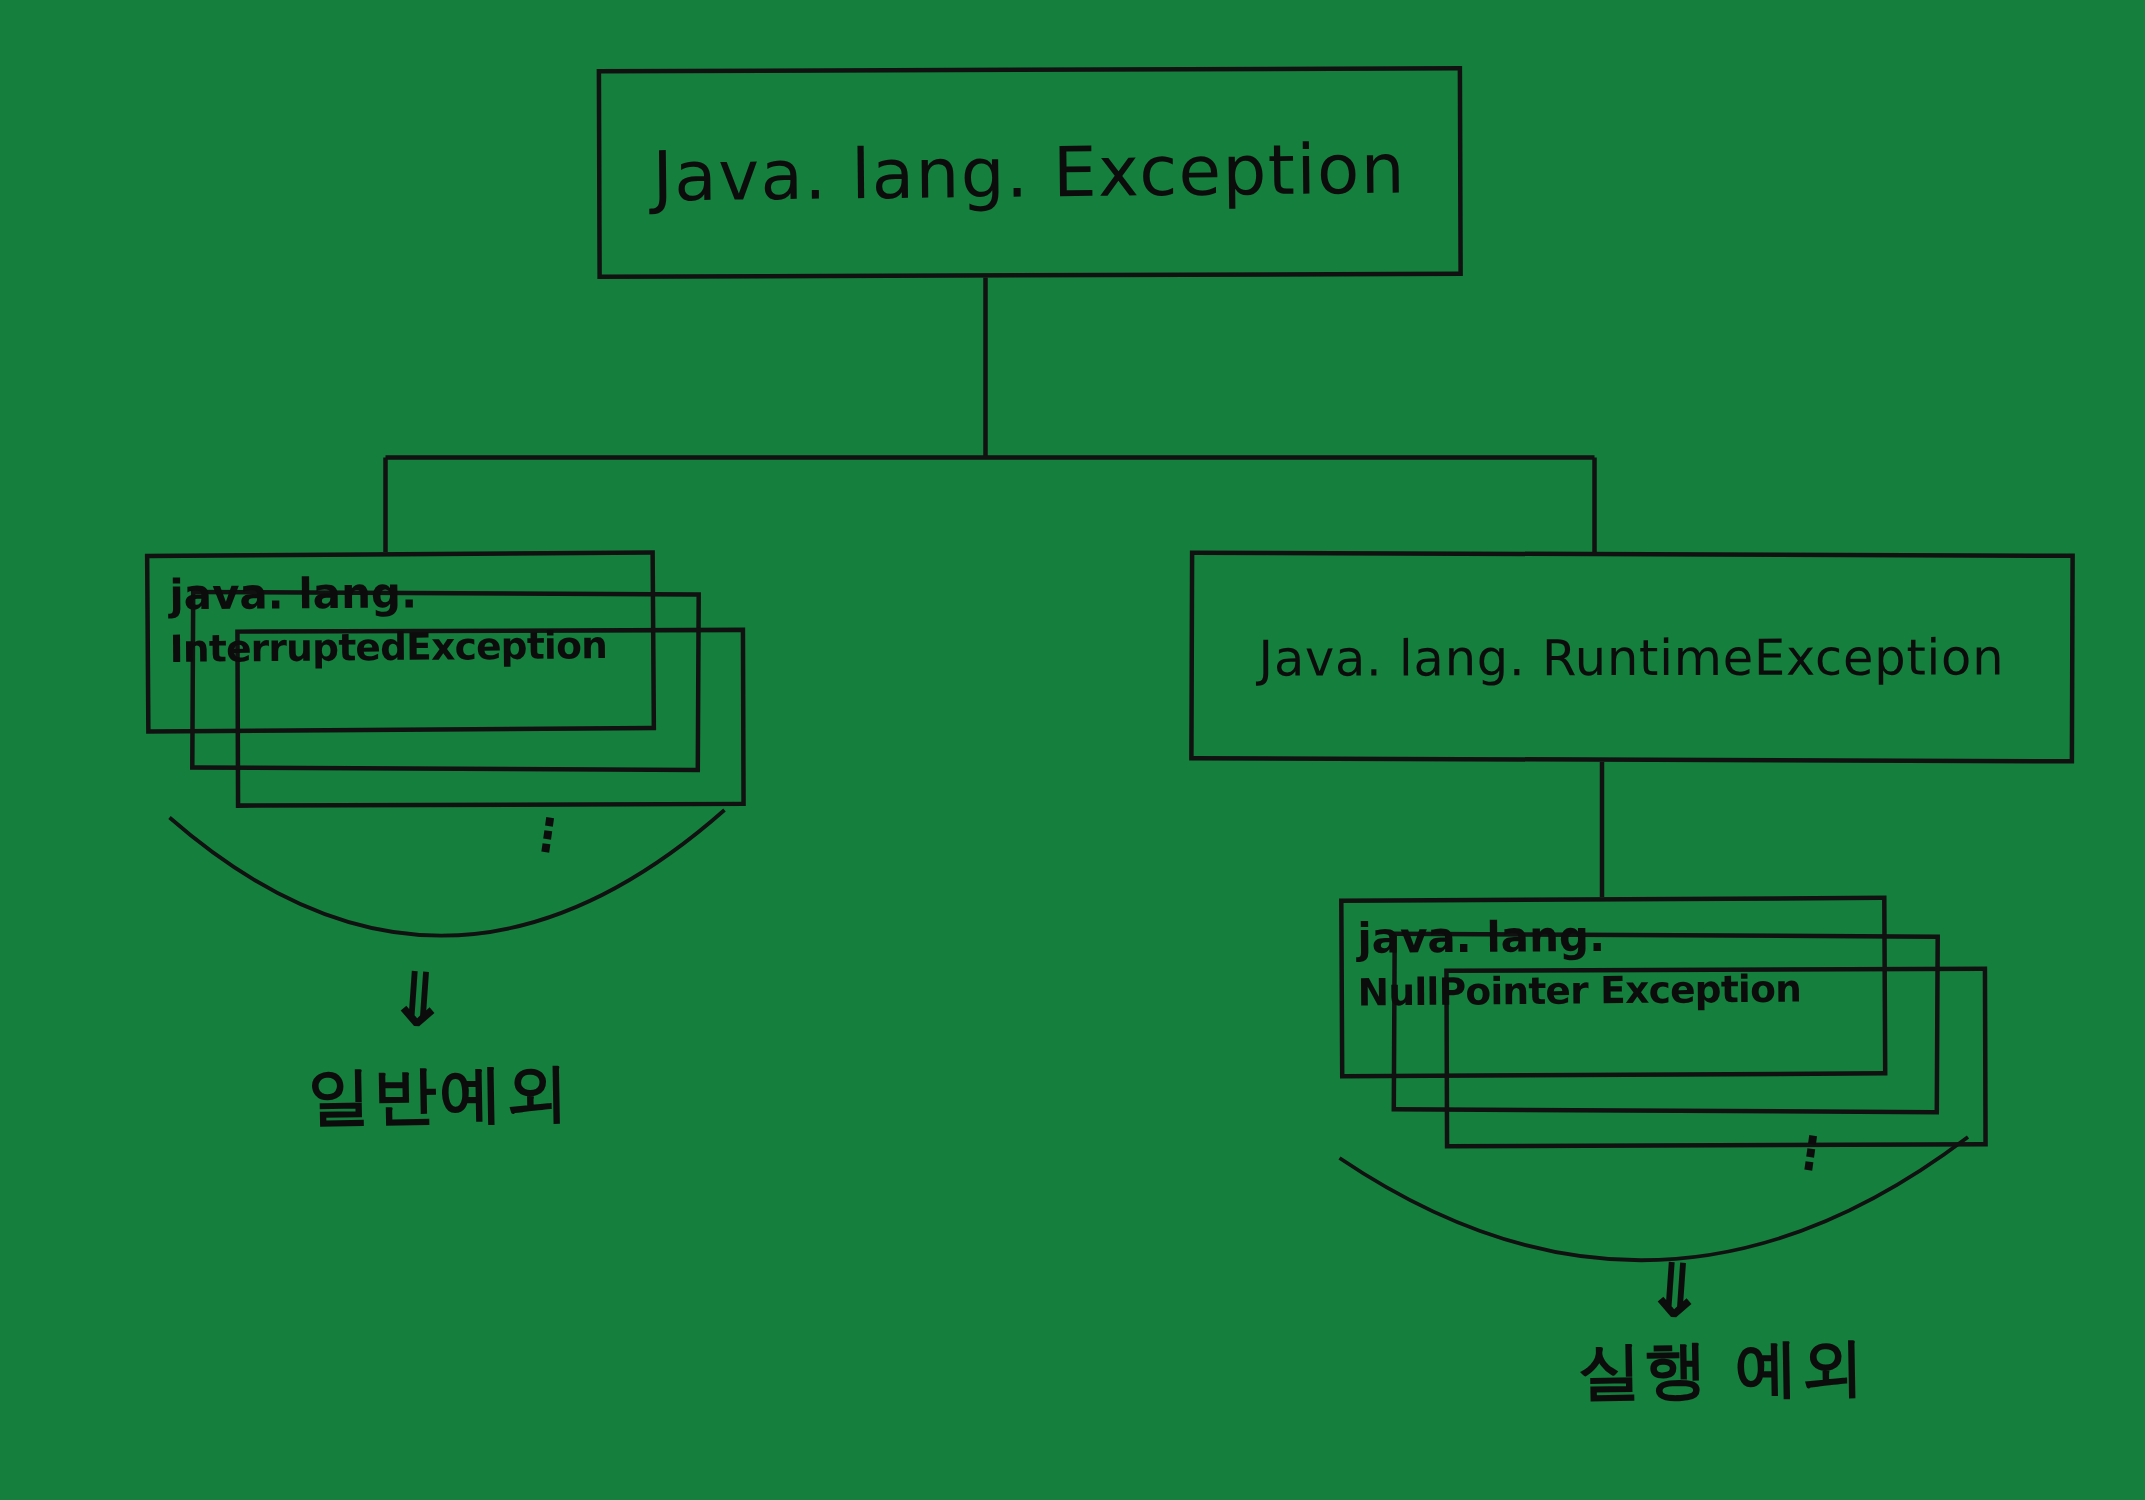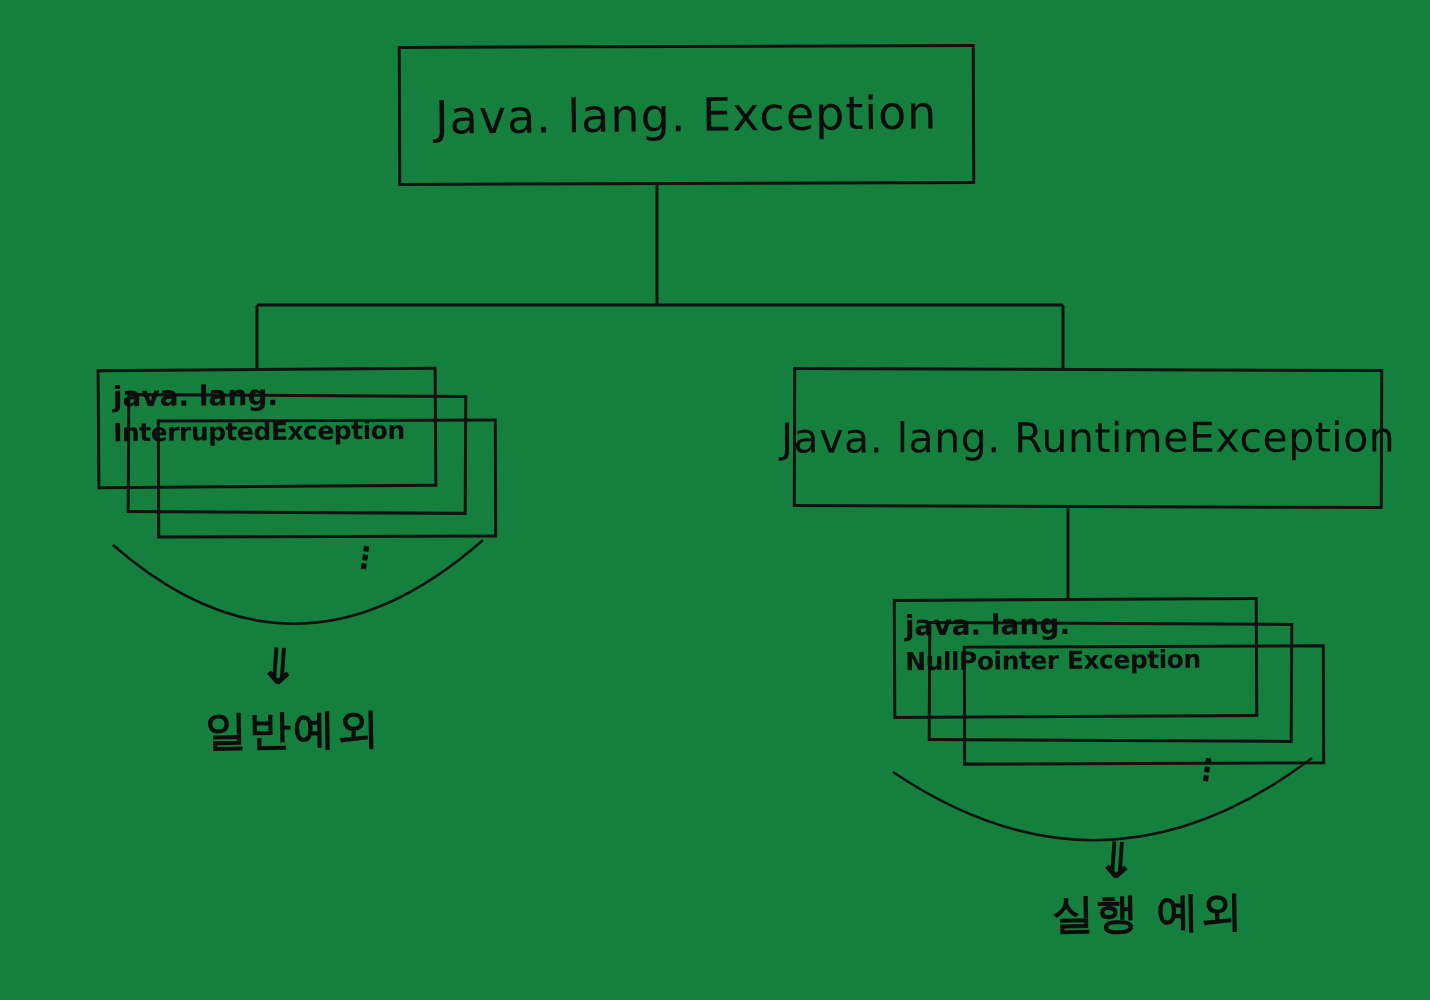--- a/index.html
+++ b/index.html
@@ -30,21 +30,21 @@
     pointer-events: none;
   }
   .root-label {
     font-size: 46px;
     font-weight: 500;
     letter-spacing: 1px;
     transform: rotate(-0.4deg);
     white-space: nowrap;
   }
   .runtime-label {
-    font-size: 41px;
+    font-size: 33px;
     font-weight: 500;
     letter-spacing: 0.5px;
     transform: rotate(-0.3deg);
     white-space: nowrap;
   }
   .stack-label {
     position: absolute;
     font-weight: bold;
     line-height: 1.35;
     white-space: nowrap;

